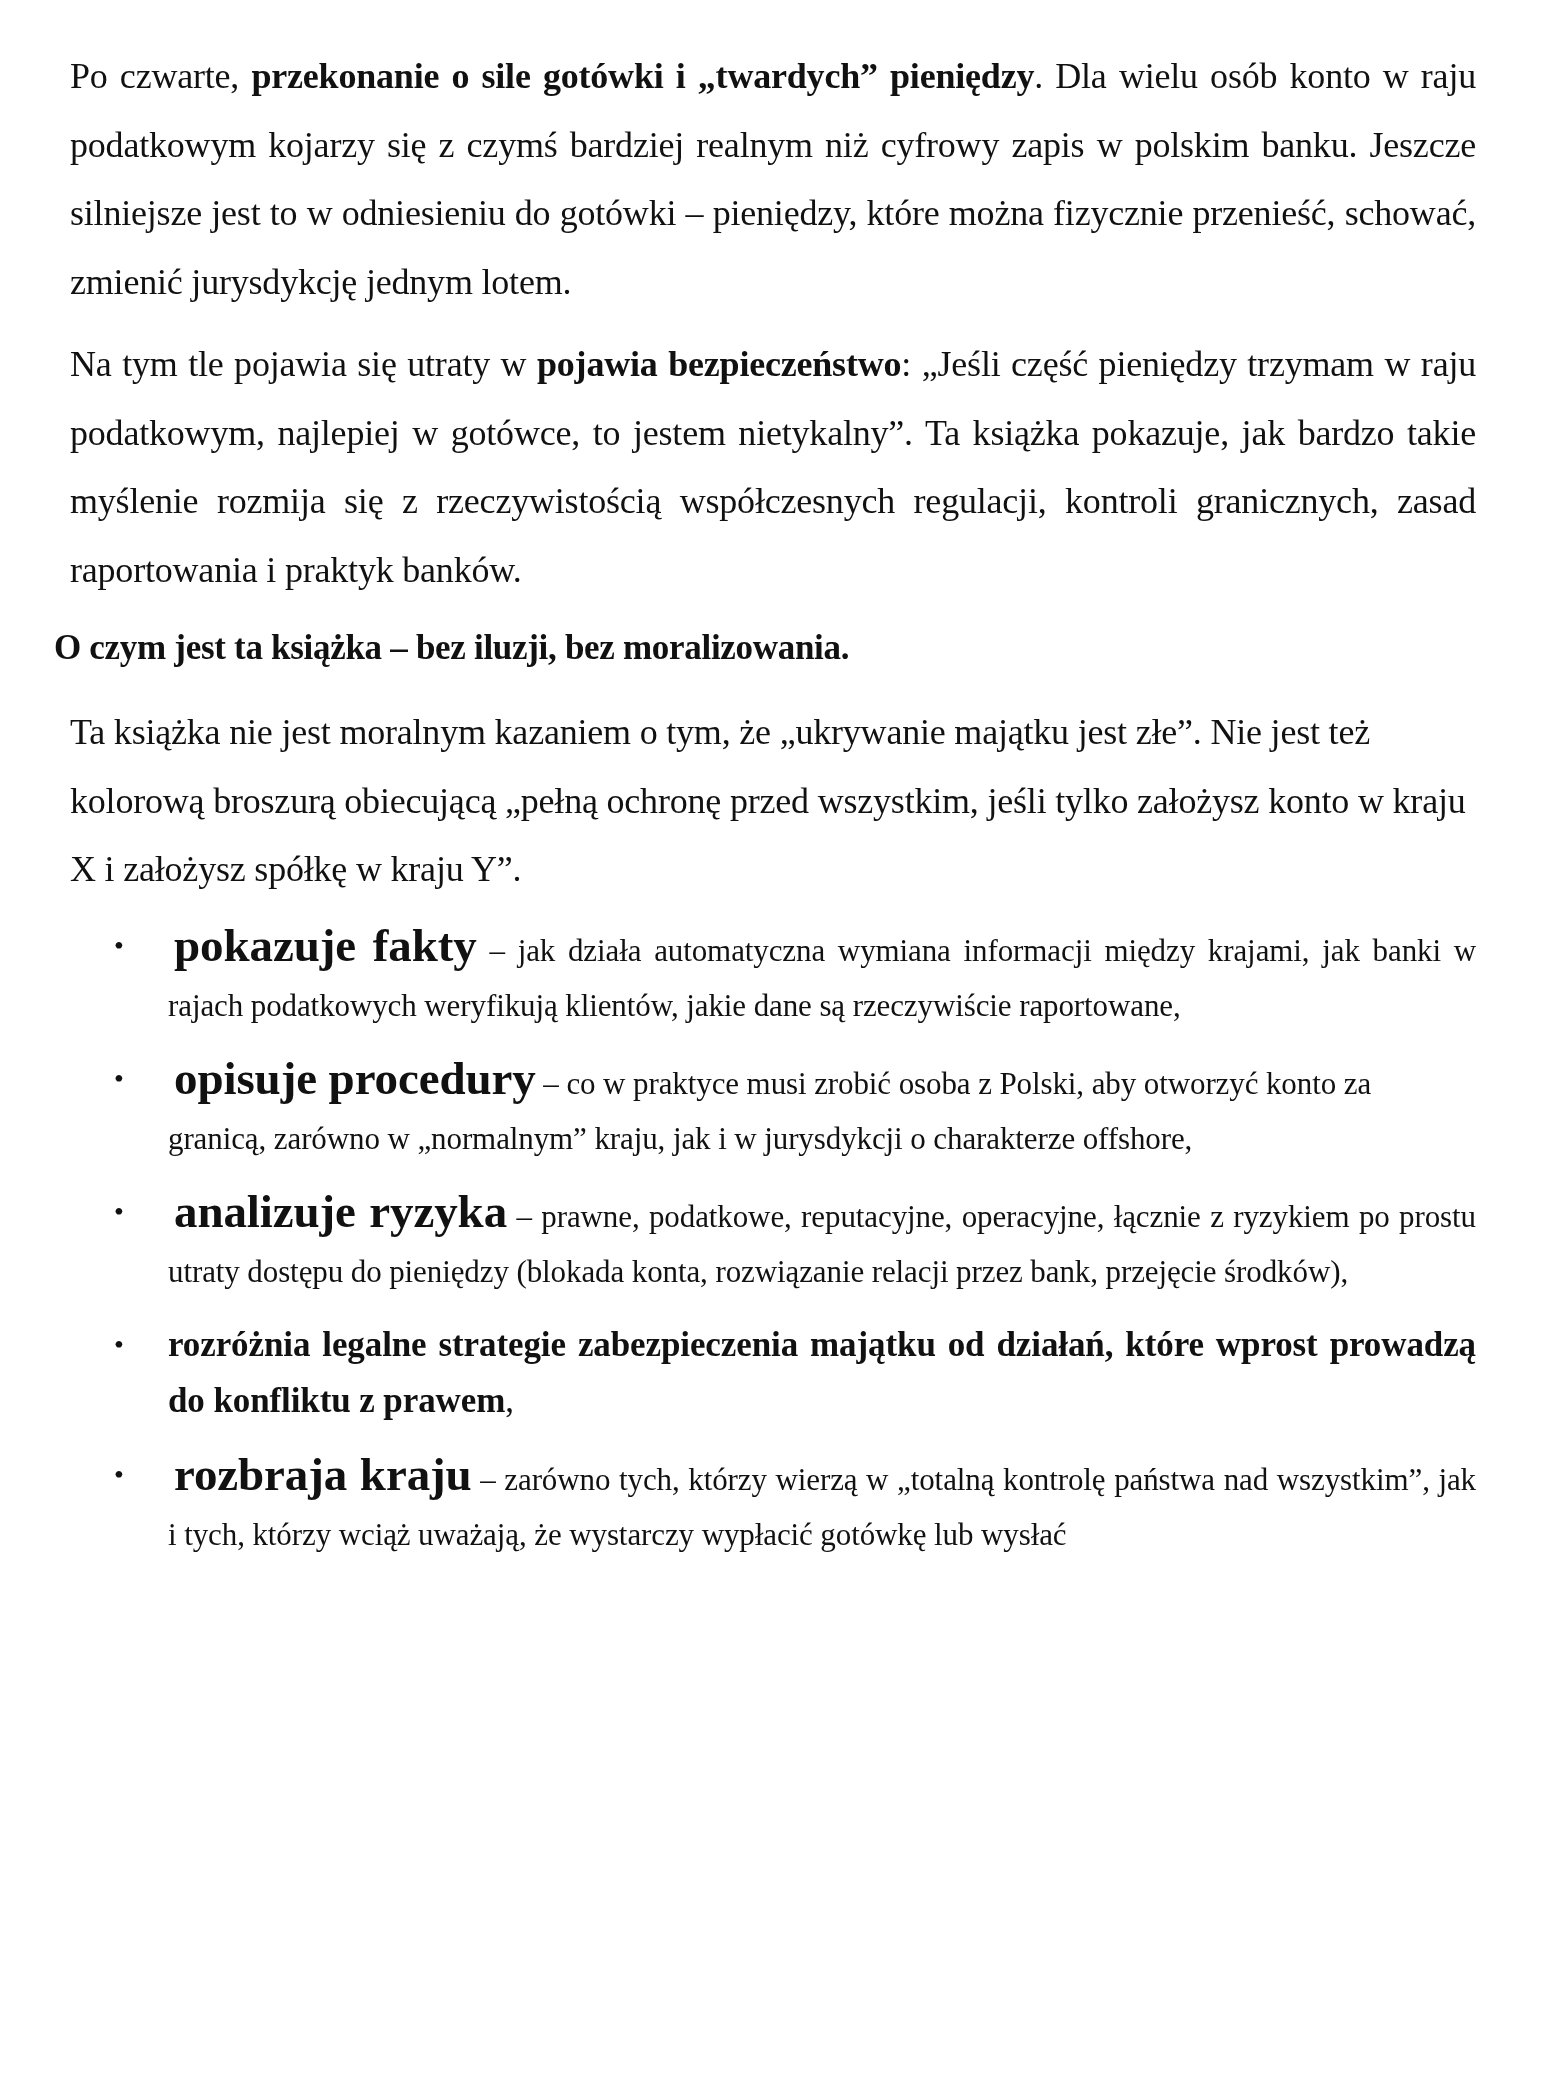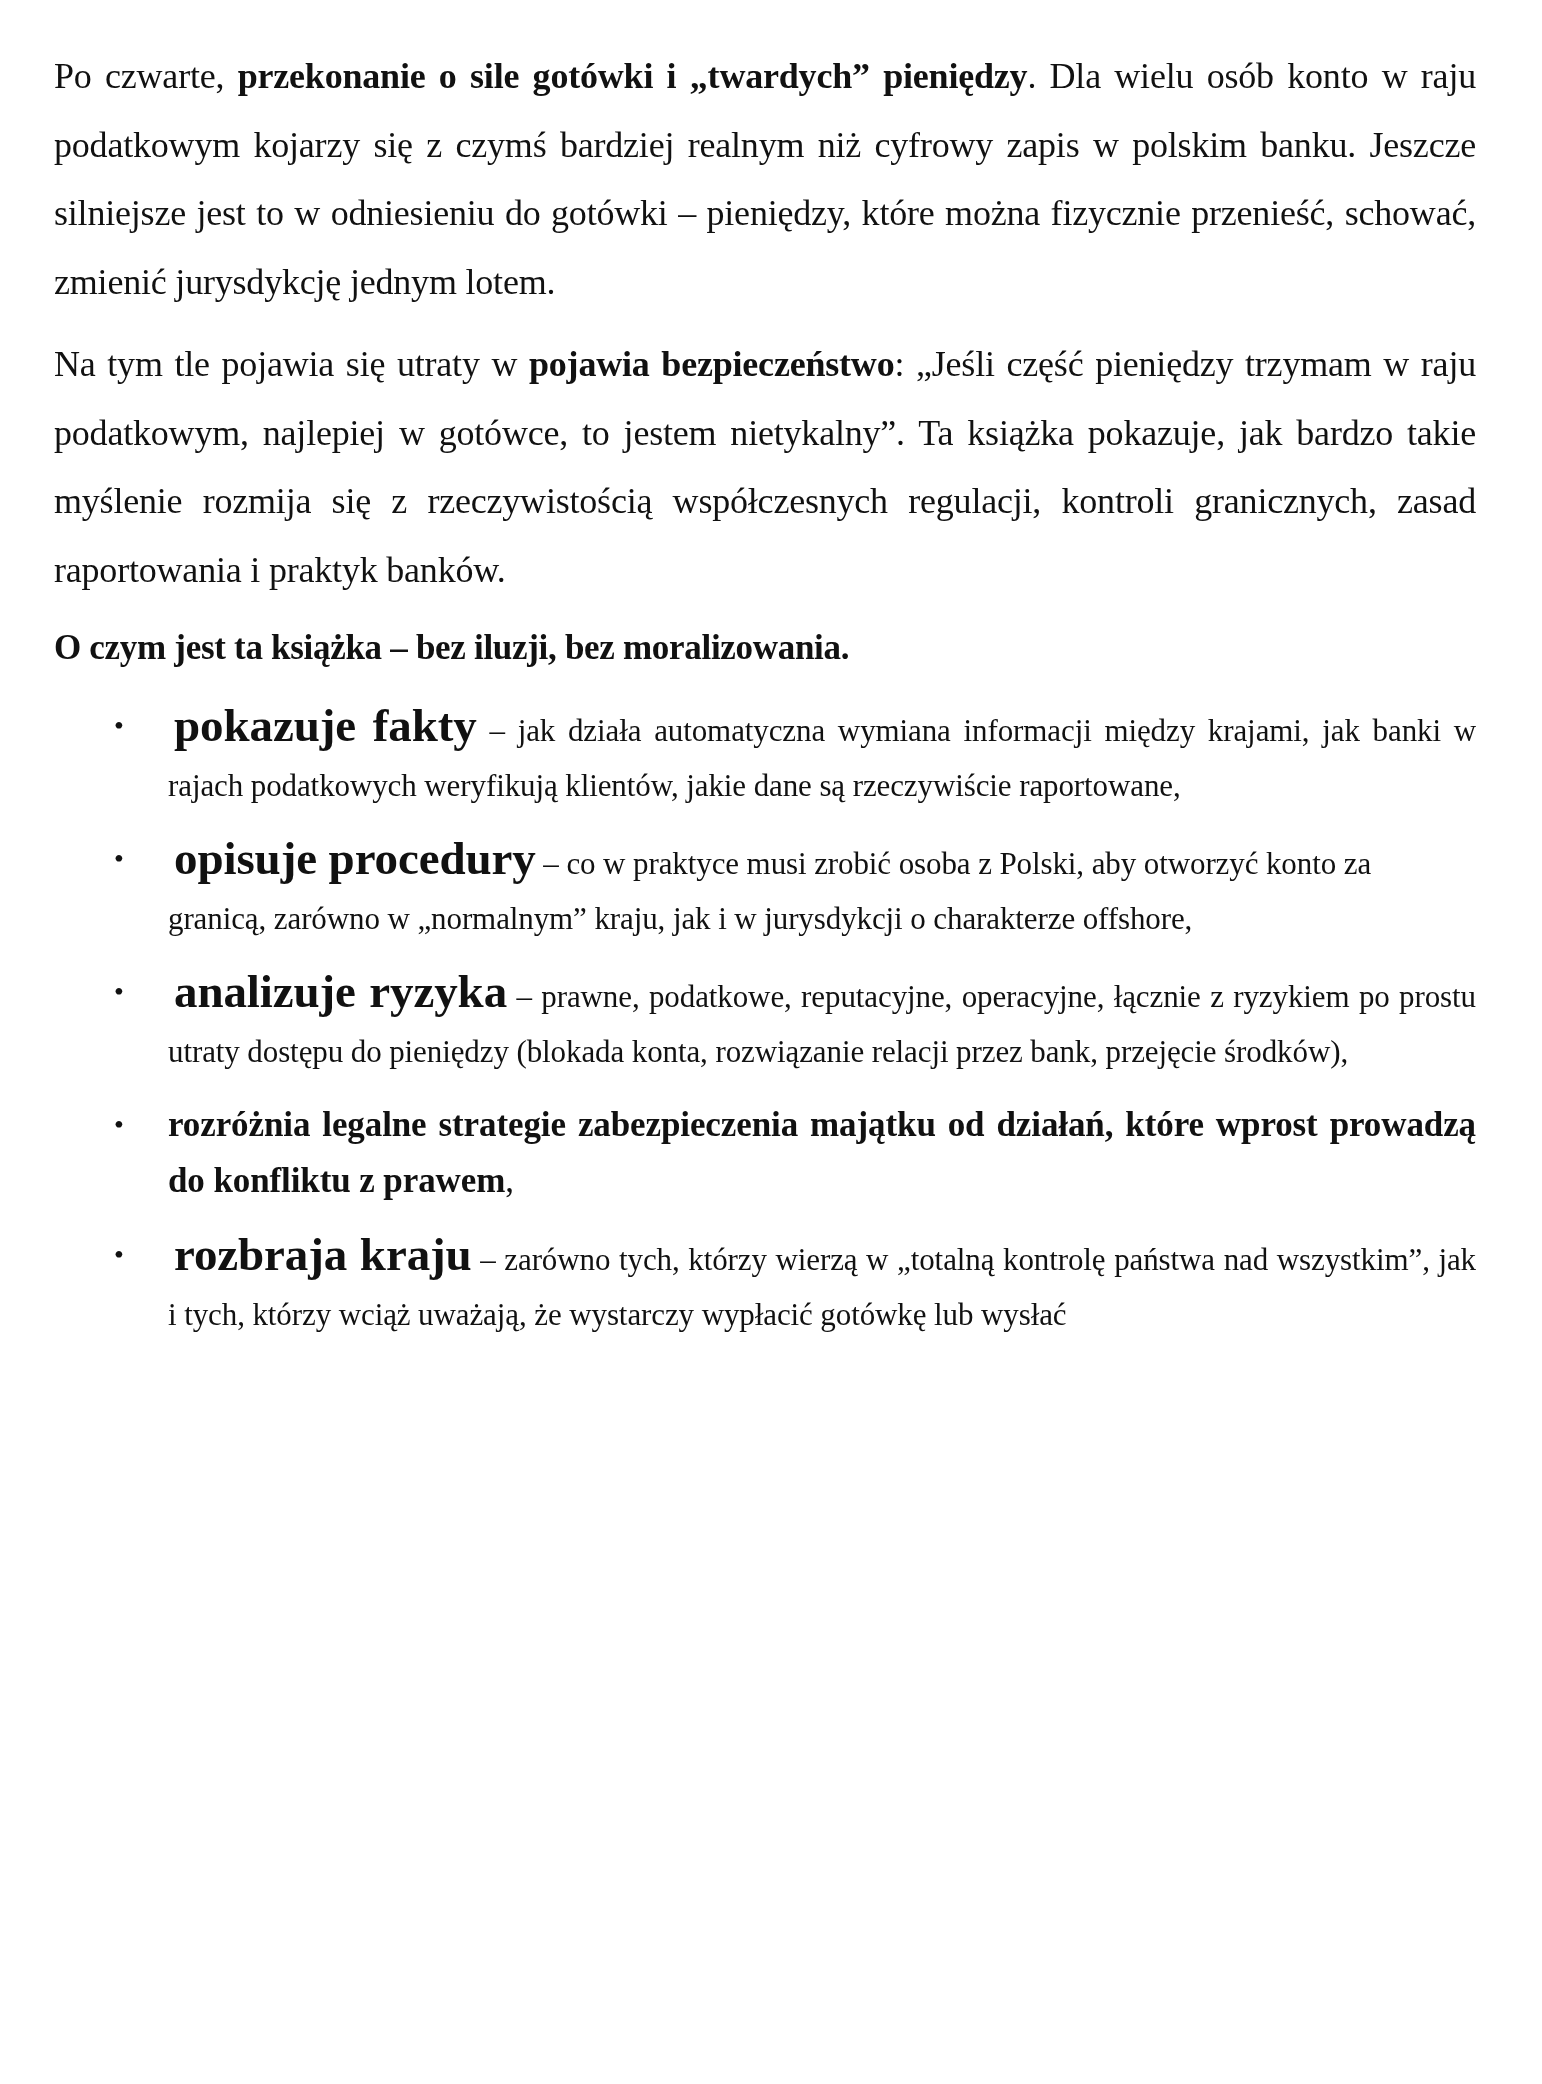--- a/index.html
+++ b/index.html
@@ -17,21 +17,21 @@
     .page {
       position: relative;
       padding: 42px 66px 0 54px;
       box-sizing: border-box;
       width: 1542px;
     }
     .para {
       font-size: 36px;
       line-height: 68.5px;
       text-align: justify;
-      margin: 0 0 14px 0;
+      margin: 0 0 14px 16px;
       letter-spacing: -0.2px;
     }
     .para b, .li b {
       font-weight: bold;
     }
     .heading {
       font-size: 35px;
       font-weight: bold;
       line-height: 60px;
       margin: 4px 0 20px 0;
@@ -74,20 +74,21 @@
 <body>
 
 <div class="page">
 
   <p class="para"><span>Po czwarte, </span><b>przekonanie o sile gotówki i „twardych” pieniędzy</b><span>. Dla wielu osób konto w raju podatkowym kojarzy się z czymś bardziej realnym niż cyfrowy zapis w polskim banku. Jeszcze silniejsze jest to w odniesieniu do gotówki – pieniędzy, które można fizycznie przenieść, schować, zmienić jurysdykcję jednym lotem.</span></p>
 
   <p class="para"><span>Na tym tle pojawia się utraty w </span><b>pojawia bezpieczeństwo</b><span>: „Jeśli część pieniędzy trzymam w raju podatkowym, najlepiej w gotówce, to jestem nietykalny”. Ta książka pokazuje, jak bardzo takie myślenie rozmija się z rzeczywistością współczesnych regulacji, kontroli granicznych, zasad raportowania i praktyk banków.</span></p>
 
   <h2 class="heading">O czym jest ta książka – bez iluzji, bez moralizowania.</h2>
 
+  <p class="para" style="text-align:left;">Ta książka nie jest moralnym kazaniem o tym, że „ukrywanie majątku jest złe”. Nie jest też kolorową broszurą obiecującą „pełną ochronę przed wszystkim, jeśli tylko założysz konto w kraju X i założysz spółkę w kraju Y”.</p>
 
 
   <ul class="list">
     <li class="li">
       <span class="bullet">•</span>
       <b class="lead">pokazuje fakty</b><span> – jak działa automatyczna wymiana informacji między krajami, jak banki w rajach podatkowych weryfikują klientów, jakie dane są rzeczywiście raportowane,</span>
     </li>
     <li class="li" style="text-align:left;">
       <span class="bullet">•</span>
       <b class="lead">opisuje procedury</b><span> – co w praktyce musi zrobić osoba z Polski, aby otworzyć konto za granicą, zarówno w „normalnym” kraju, jak i w jurysdykcji o charakterze offshore,</span>

